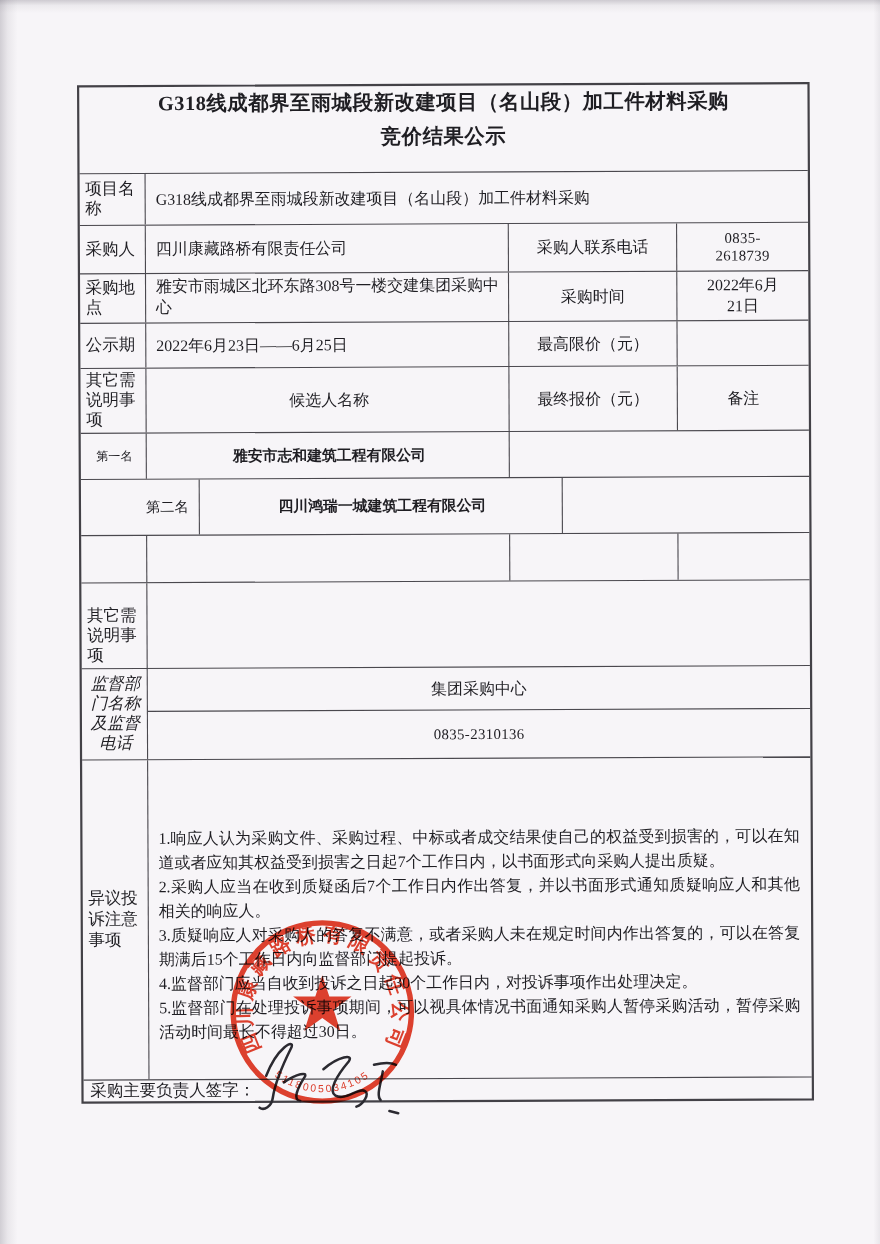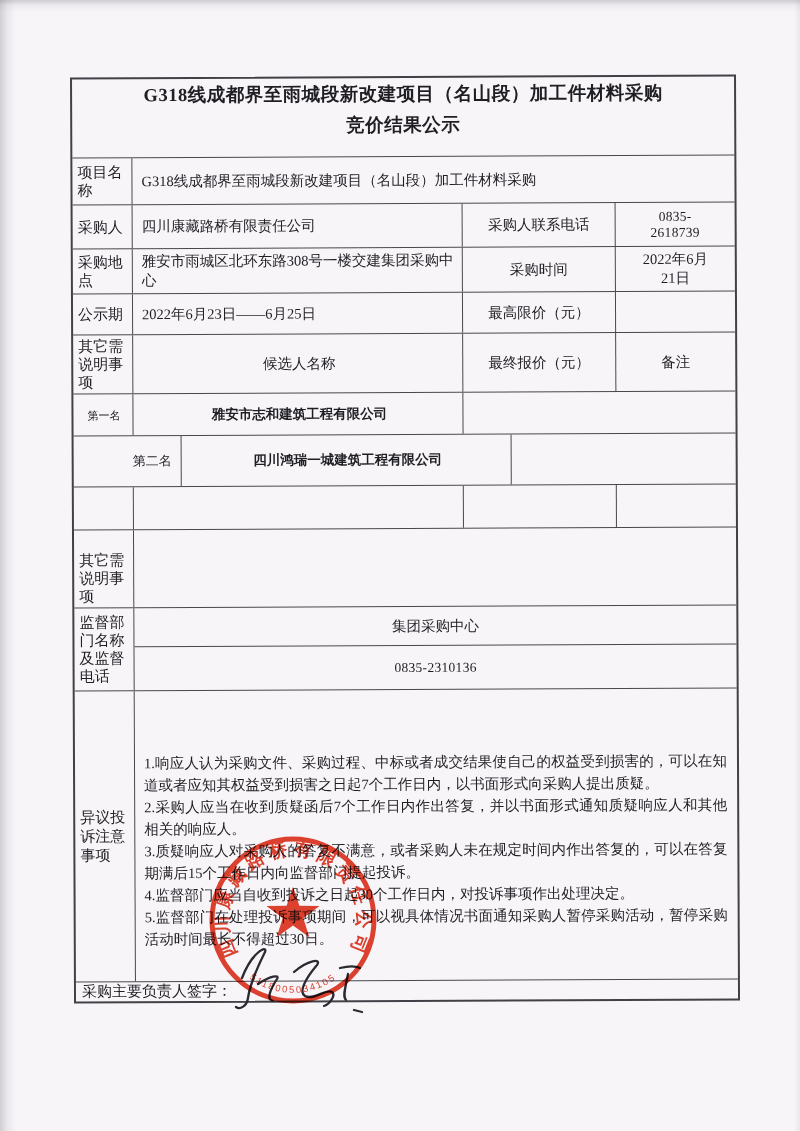--- a/index.html
+++ b/index.html
@@ -112,21 +112,21 @@
       <div class="cell c3"></div>
       <div class="cell c4"></div>
     </div>
 
     <div class="trow" style="flex-basis:34px;">
       <div class="cell c1 clip2">其它需说明事项</div>
       <div class="cell" style="flex:1;"></div>
     </div>
 
     <div class="trow" style="flex-basis:83px;">
-      <div class="cell c1 center" style="text-align:left;">监督部门名称及监督电话</div>
+      <div class="cell c1 center" style="text-align:center;font-style:italic;">监督部门名称及监督电话</div>
       <div class="sup-right">
         <div class="sup-sub">集团采购中心</div>
         <div class="sup-sub num">0835-2310136</div>
       </div>
     </div>
 
     <div class="trow" style="flex-basis:291px;">
       <div class="cell c1 center obj-label" style="text-align:left;">异议投诉注意事项</div>
       <div class="notes">
         <div>1.响应人认为采购文件、采购过程、中标或者成交结果使自己的权益受到损害的，可以在知道或者应知其权益受到损害之日起7个工作日内，以书面形式向采购人提出质疑。</div>

